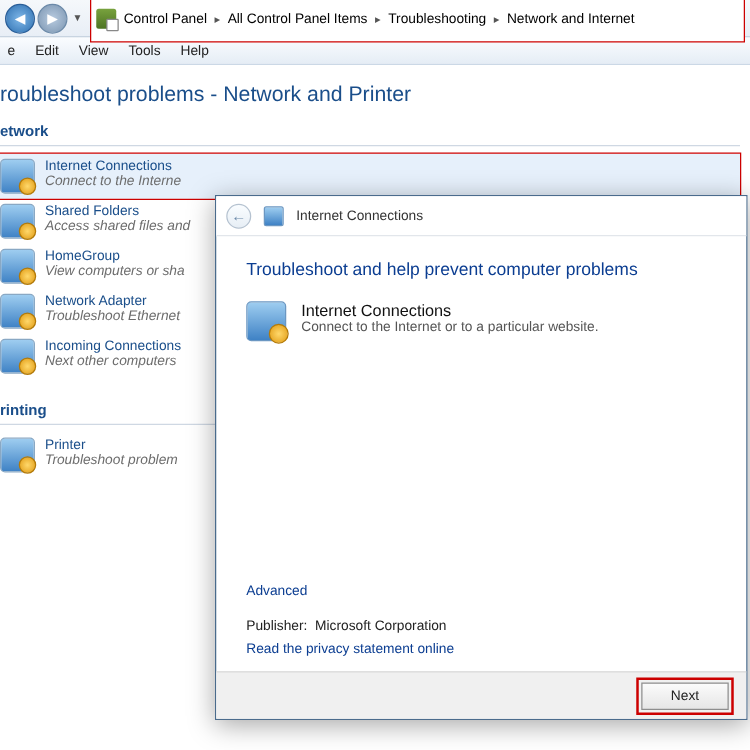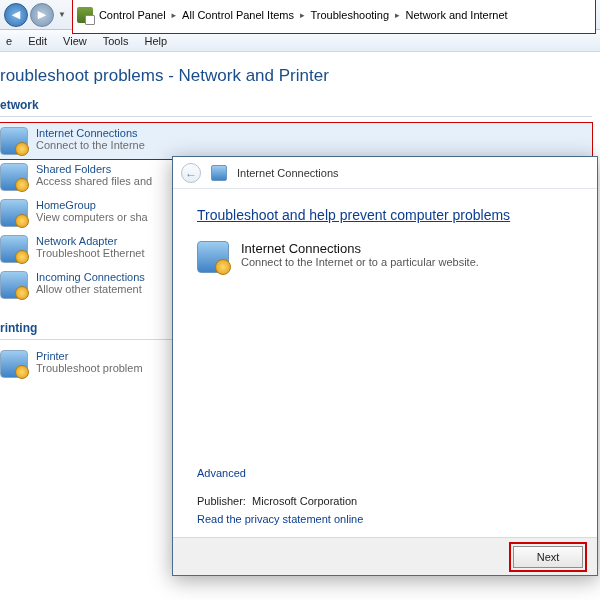--- a/index.html
+++ b/index.html
@@ -25,32 +25,32 @@
   .page-title { padding:14px 0 12px 0; color:#1a4e8a; font-size:17px; }
 
   
   .cat { color:#1a4e8a; font-size:12px; padding-bottom:4px; border-bottom:1px solid #cfd8e3; margin-bottom:6px;font-weight:bold; }
   .item { display:flex; gap:8px; padding:4px 0; }
   .item.sel { background:#e6f0fb; outline:1px solid #c00; }
   .ico { width:28px; height:28px; flex-shrink:0; background:linear-gradient(#9ecdf0,#3f82c5); border-radius:4px; position:relative; border:1px solid #89a8c4;}
   .ico::after{content:"";position:absolute;right:-2px;bottom:-2px;width:12px;height:12px;background:radial-gradient(#ffd86b,#e09a12);border-radius:50%;border:1px solid #b47a08;}
   .item-body { display:flex; flex-direction:column; }
   .item-title { color:#1a4e8a; }
-  .item-sub { color:#6c6c6c; }
+  .item-sub { color:#6c6c6c;font-style:italic; }
 
   .printing { margin-top:18px; }
 
   
   .dialog { position:absolute; left:172px; top:156px; width:426px; height:420px; background:#fff; border:1px solid #4a6b8c; border-top:1px solid #4a6b8c; box-shadow:0 4px 20px rgba(0,0,0,.35); }
   .dlg-head { height:32px; display:flex; align-items:center; gap:10px; padding:0 8px; background:#fff; border-bottom:1px solid #e2e6eb; }
   .backarrow { width:20px; height:20px; border-radius:50%; border:1px solid #b5c2d0; display:flex; align-items:center; justify-content:center; color:#6b89a8; font-size:12px; background:linear-gradient(#fafdff,#e7eef5); }
   .dlg-ico { width:16px; height:16px; background:linear-gradient(#9ecdf0,#3f82c5); border-radius:2px; border:1px solid #6b97c2; position:relative;}
   .dlg-head-title { color:#333; }
   .dlg-body { padding:18px 24px; }
-  .dlg-h1 { color:#0b3d91; font-size:14px; margin-bottom:18px;text-decoration:underline; }
+  .dlg-h1 { color:#0b3d91; font-size:14px; margin-bottom:18px; }
   .dlg-item { display:flex; gap:12px; }
   .dlg-item .big-ico { width:32px; height:32px; background:linear-gradient(#9ecdf0,#3f82c5); border-radius:4px; border:1px solid #6b97c2; position:relative;}
   .dlg-item .big-ico::after{content:"";position:absolute;right:-3px;bottom:-3px;width:14px;height:14px;background:radial-gradient(#ffd86b,#e09a12);border-radius:50%;border:1px solid #b47a08;}
   .dlg-item-title { font-size:13px; color:#111; }
   .dlg-item-sub { color:#555; }
   .dlg-adv { position:absolute; left:24px; bottom:96px; color:#0b3d91; }
   .dlg-pub { position:absolute; left:24px; bottom:68px; color:#222; }
   .dlg-priv { position:absolute; left:24px; bottom:50px; color:#0b3d91; }
   .dlg-foot { position:absolute; left:0; right:0; bottom:0; height:38px; background:#f0f0f0; border-top:1px solid #d9d9d9; display:flex; align-items:center; justify-content:flex-end; padding:0 14px;text-align:right; }
   .btn { min-width:70px; height:22px; background:linear-gradient(#fbfbfb,#e6e6e6); border:1px solid #8e8e8e; color:#222; display:flex; align-items:center; justify-content:center; padding:0 12px; outline:2px solid #c00; outline-offset:2px; }
@@ -117,21 +117,21 @@
         <div class="ico"></div>
         <div class="item-body">
           <span class="item-title">Network Adapter</span>
           <span class="item-sub">Troubleshoot Ethernet</span>
         </div>
       </div>
       <div class="item">
         <div class="ico"></div>
         <div class="item-body">
           <span class="item-title">Incoming Connections</span>
-          <span class="item-sub">Allow other statement</span>
+          <span class="item-sub">Next other computers</span>
         </div>
       </div>
 
       <div class="cat printing">rinting</div>
       <div class="item">
         <div class="ico"></div>
         <div class="item-body">
           <span class="item-title">Printer</span>
           <span class="item-sub">Troubleshoot problem</span>
         </div>

